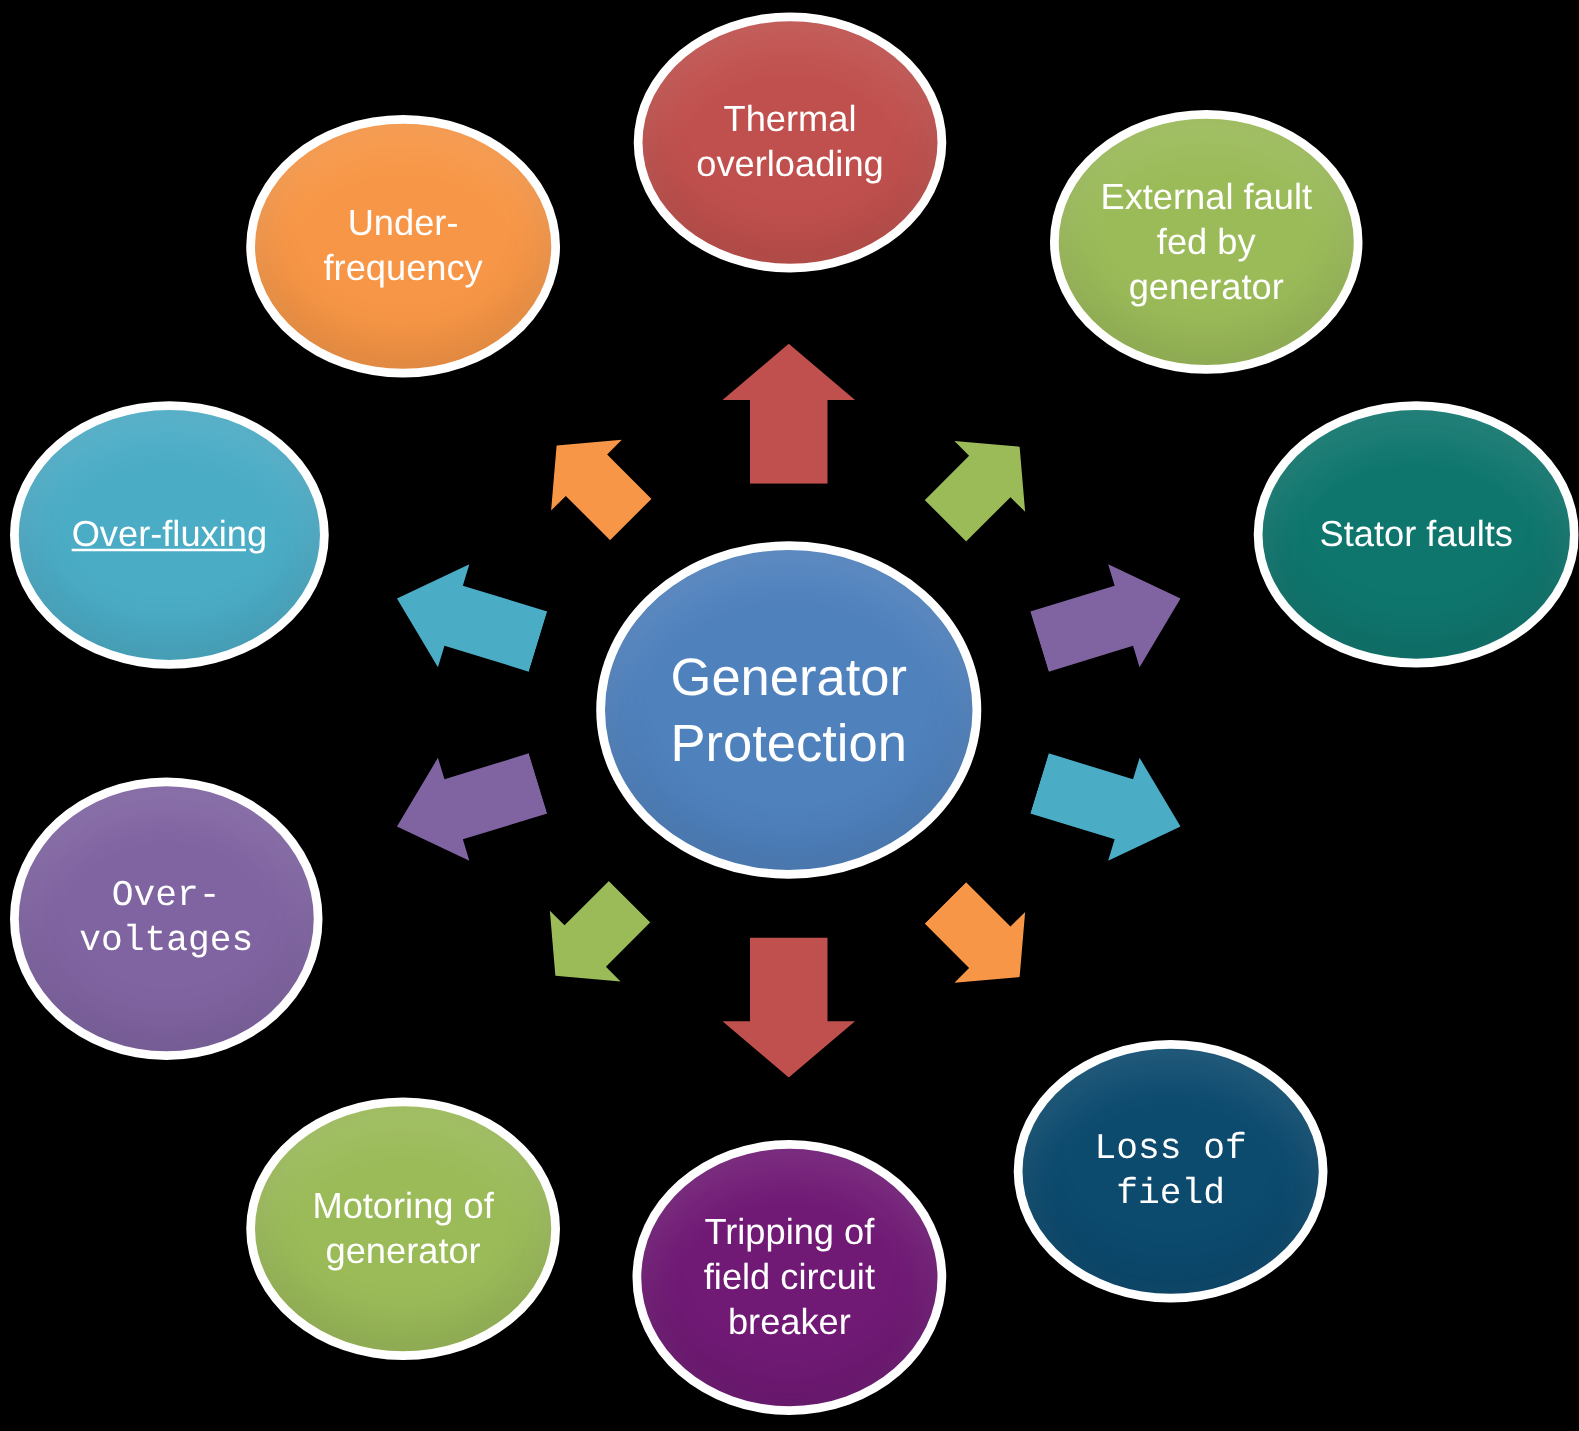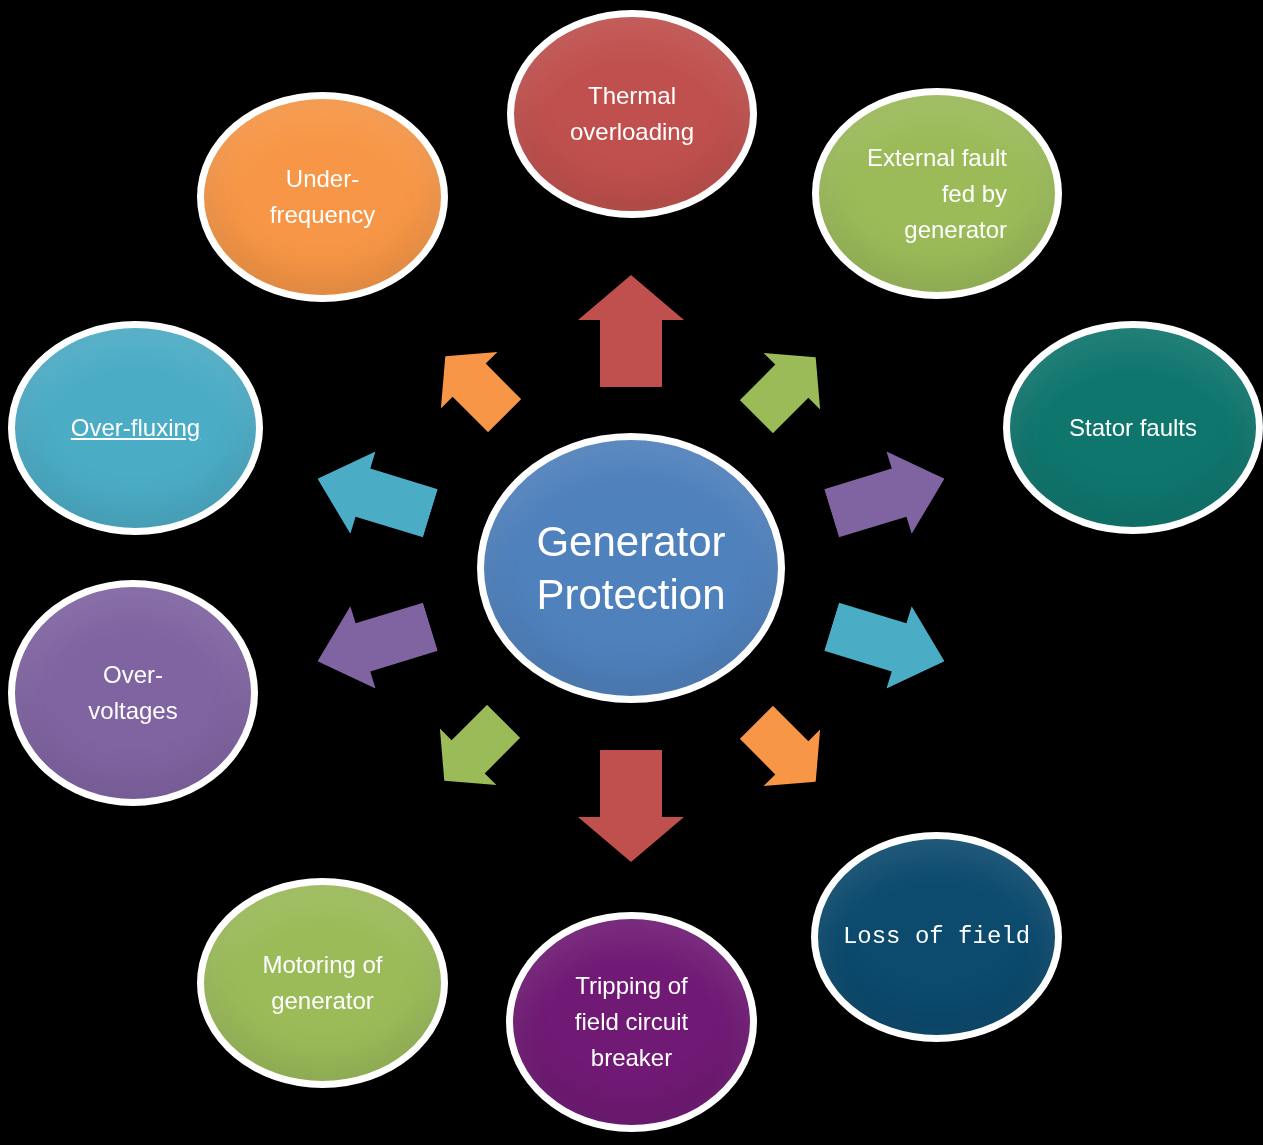--- a/index.html
+++ b/index.html
@@ -20,33 +20,33 @@
     align-items: center;
     justify-content: center;
     text-align: center;
     color: #fff;
     white-space: pre-line;
     box-shadow: inset 0 18px 36px rgba(255,255,255,0.10),
                 inset 0 -18px 36px rgba(0,0,0,0.10),
                 0 2px 5px rgba(0,0,0,0.45);
   }
   .node .label { padding: 0 16px; }
-  .satellite { font-size: 24px; line-height: 36px; }
+  .satellite { font-size: 29px; line-height: 36px; }
   .hub { font-size: 42px; line-height: 53px; }
 
   
   #n-hub       { left: 477px; top: 433px; width: 308px; height: 270px; }
   #n-thermal   { left: 507px; top: 10px;  width: 250px; height: 208px; }
-  #n-external  { left: 812px; top: 88px;  width: 250px; height: 211px; text-align: right; }
+  #n-external  { left: 840px; top: 88px;  width: 250px; height: 211px; }
   #n-stator    { left: 1003px; top: 321px; width: 260px; height: 213px; }
   #n-rotor     { left: 1003px; top: 597px; width: 260px; height: 216px; }
   #n-loss      { left: 811px; top: 832px; width: 251px; height: 210px; }
   #n-tripping  { left: 506px; top: 912px; width: 251px; height: 220px; }
   #n-motoring  { left: 197px; top: 878px; width: 251px; height: 210px; }
-  #n-overvolt  { left: 8px;   top: 580px; width: 250px; height: 226px; }
+  #n-overvolt  { left: 8px;   top: 622px; width: 250px; height: 226px; font-family: Liberation Mono, monospace; }
   #n-overflux  { left: 8px;   top: 321px; width: 255px; height: 214px; }
   #n-underfreq { left: 197px; top: 92px;  width: 251px; height: 210px; }
 
   .arrow { position: absolute; }
   .arrow svg { display: block; width: 100%; height: 100%; }
 
   
   #a-thermal   { left: 575px; top: 278px; width: 112px; height: 106px; transform: rotate(-90deg); }
   #a-tripping  { left: 575px; top: 753px; width: 112px; height: 106px; transform: rotate(90deg); }
   #a-external  { left: 744px; top: 347px; width: 84px;  height: 80px;  transform: rotate(-45deg); }

